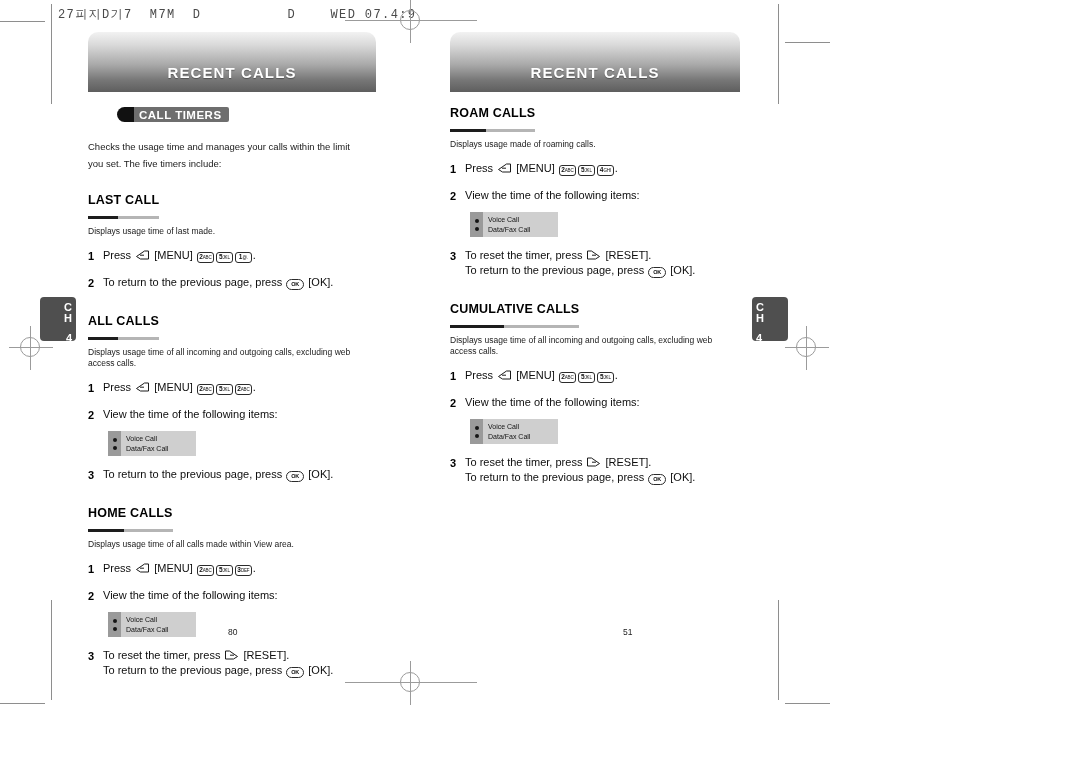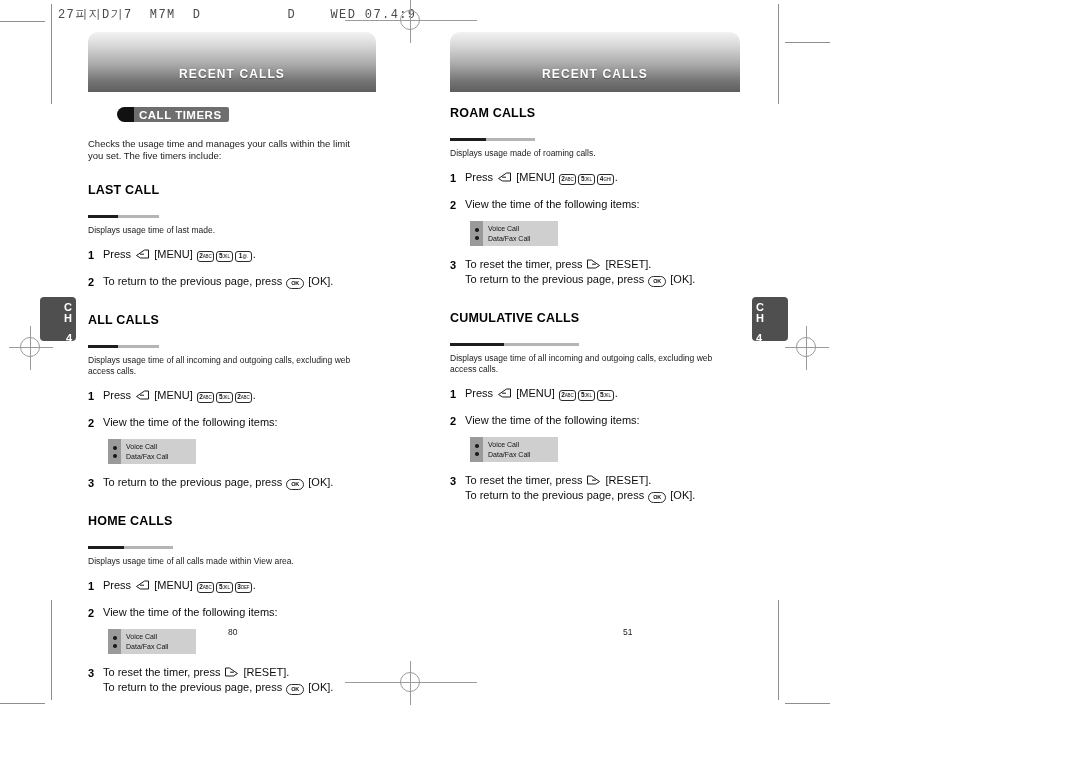--- a/index.html
+++ b/index.html
@@ -36,21 +36,21 @@
 
   
   .banner{
     position:absolute;height:60px;
     background:linear-gradient(to bottom,#f2f2f2 0%,#d9d9d9 22%,#a8a8a8 55%,#777777 80%,#5e5e5e 100%);
     display:flex;align-items:flex-end;justify-content:center;
   }
   .banner.left{left:88px;top:32px;width:288px;border-radius:10px 10px 0 0;}
   .banner.right{left:450px;top:32px;width:290px;border-radius:10px 10px 0 0;}
   .banner-title{
-    color:#ffffff;font-weight:bold;font-size:12px;letter-spacing:1.1px;
+    color:#ffffff;font-weight:bold;font-size:15px;letter-spacing:1.1px;
     padding-bottom:11px;text-shadow:0 1px 1px rgba(0,0,0,.35);text-align:right;
   }
 
   
   .chap-tab{
     position:absolute;width:36px;height:44px;background:#4f4f4f;
     color:#fff;font-size:11px;font-weight:bold;line-height:11px;
     box-sizing:border-box;padding:5px 4px 4px 4px;
   }
   .chap-tab.left{left:40px;top:297px;border-radius:4px 4px 4px 4px;text-align:right;}
@@ -67,24 +67,24 @@
   .chip-row{display:flex;align-items:center;height:16px;margin-bottom:13px;padding-left:29px;}
   .chip-dot{
     width:17px;height:15px;background:#111;border-radius:9px 0 0 9px;flex:none;
   }
   .chip-label{
     background:#6e6e6e;color:#fff;font-weight:bold;font-size:11.5px;
     letter-spacing:.5px;padding:2px 7px 2px 5px;height:15px;line-height:12px;
     box-sizing:border-box;border-radius:0 2px 2px 0;
   }
 
-  .intro{font-size:9.5px;line-height:12px;color:#1a1a1a;margin:16px 0 18px 0;max-width:268px;}
+  .intro{font-size:9.5px;line-height:17px;color:#1a1a1a;margin:16px 0 18px 0;max-width:268px;}
 
   .sec-title{
-    font-size:12.5px;font-weight:bold;letter-spacing:.2px;margin:0;padding-bottom:21px;
+    font-size:12.5px;font-weight:bold;letter-spacing:.2px;margin:0;padding-bottom:12px;
     display:inline-block;position:relative;
   }
   .sec-title .rule{
     position:absolute;left:0;bottom:0;height:3px;width:100%;
     background:linear-gradient(to right,#1d1d1d 0%,#1d1d1d 42%,#b5b5b5 42%,#b5b5b5 100%);
   }
   .sec-block{margin-bottom:20px;}
   .sec-desc{font-size:8.5px;line-height:11px;color:#1a1a1a;margin:7px 0 0 0;max-width:265px;}
 
   

